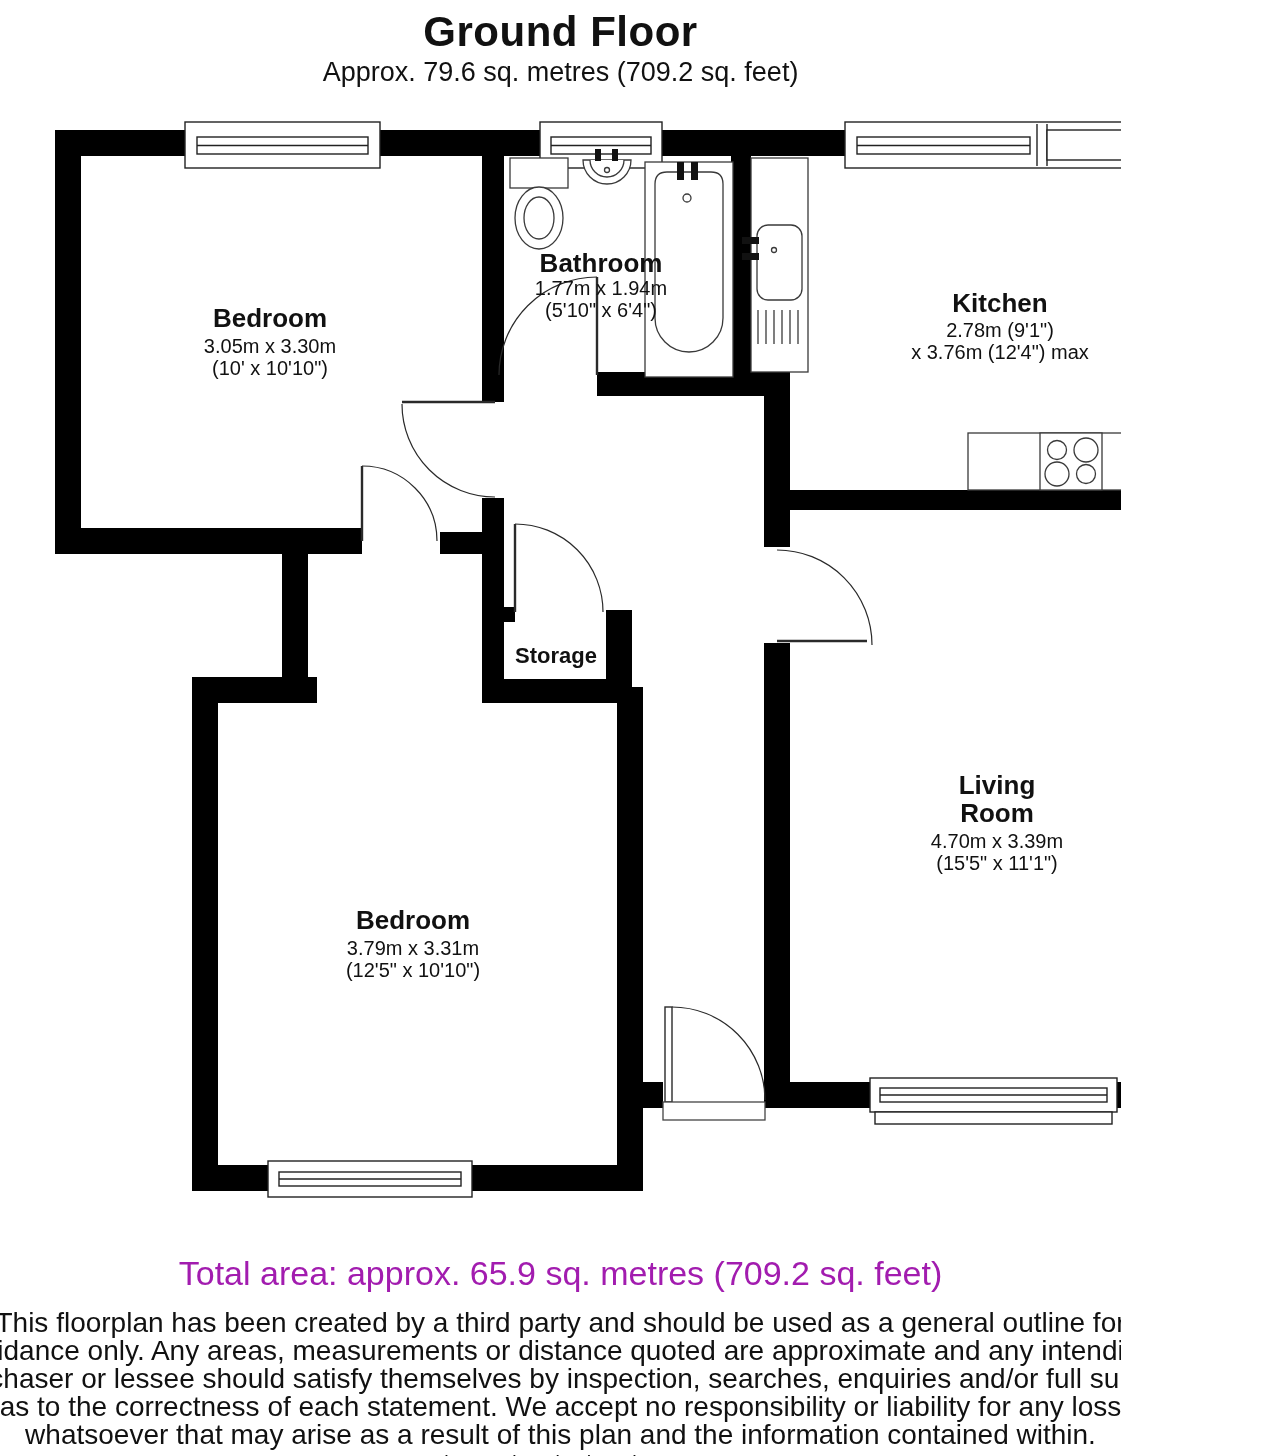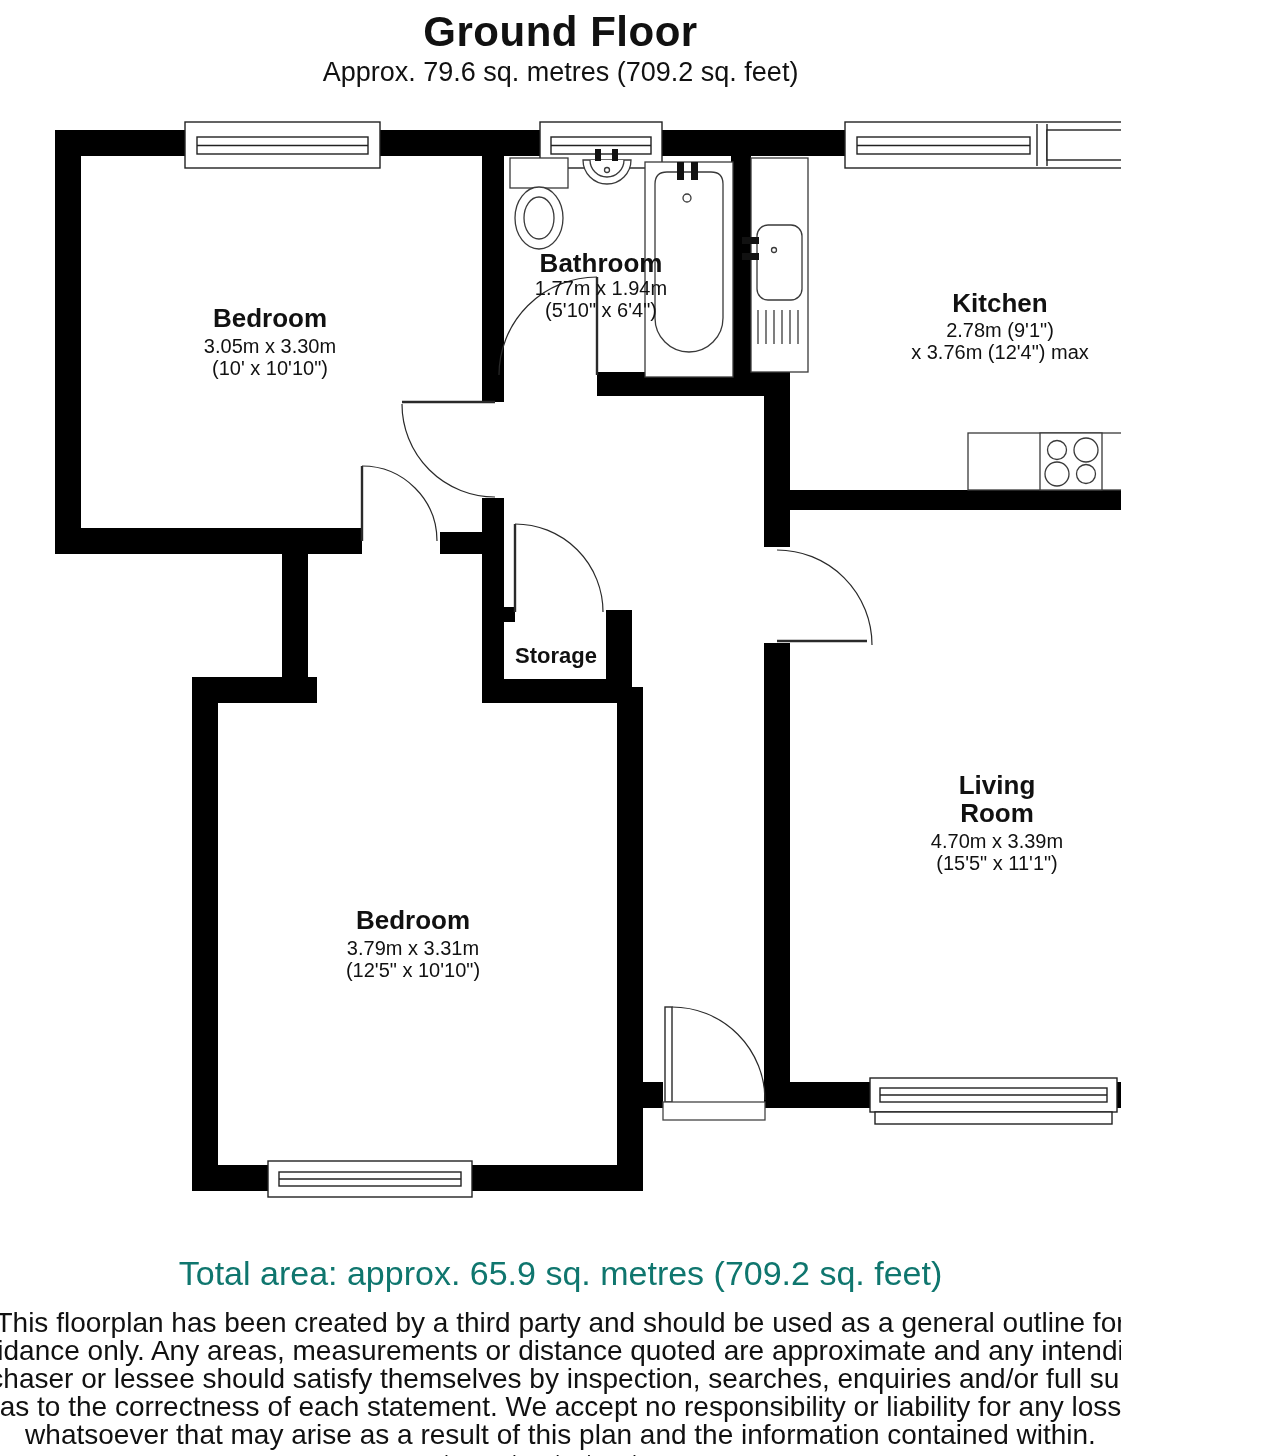--- a/index.html
+++ b/index.html
@@ -19,21 +19,21 @@
   .hdr-sub{
     position:absolute;top:57px;left:0;width:100%;
     text-align:center;font-size:27px;color:#111;
   }
   svg.plan{position:absolute;left:0;top:0;}
   .room-name{font-size:26px;font-weight:bold;fill:#111;}
   .room-name-sm{font-size:22px;font-weight:bold;fill:#111;}
   .room-dim{font-size:20px;fill:#111;}
   .ftr-total{
     position:absolute;top:1254px;left:0;width:100%;
-    text-align:center;font-size:34px;color:#0f766e;
+    text-align:center;font-size:34px;color:#a21caf;
   }
   .ftr-block{
     position:absolute;top:1300px;left:50%;transform:translateX(-50%);
     width:1235px;text-align:center;
   }
   .ftr-disc{font-size:28px;line-height:28px;color:#111;margin-top:9px;}
   .ftr-prod{font-size:20px;line-height:28px;color:#111;}
 </style>
 </head>
 <body>

